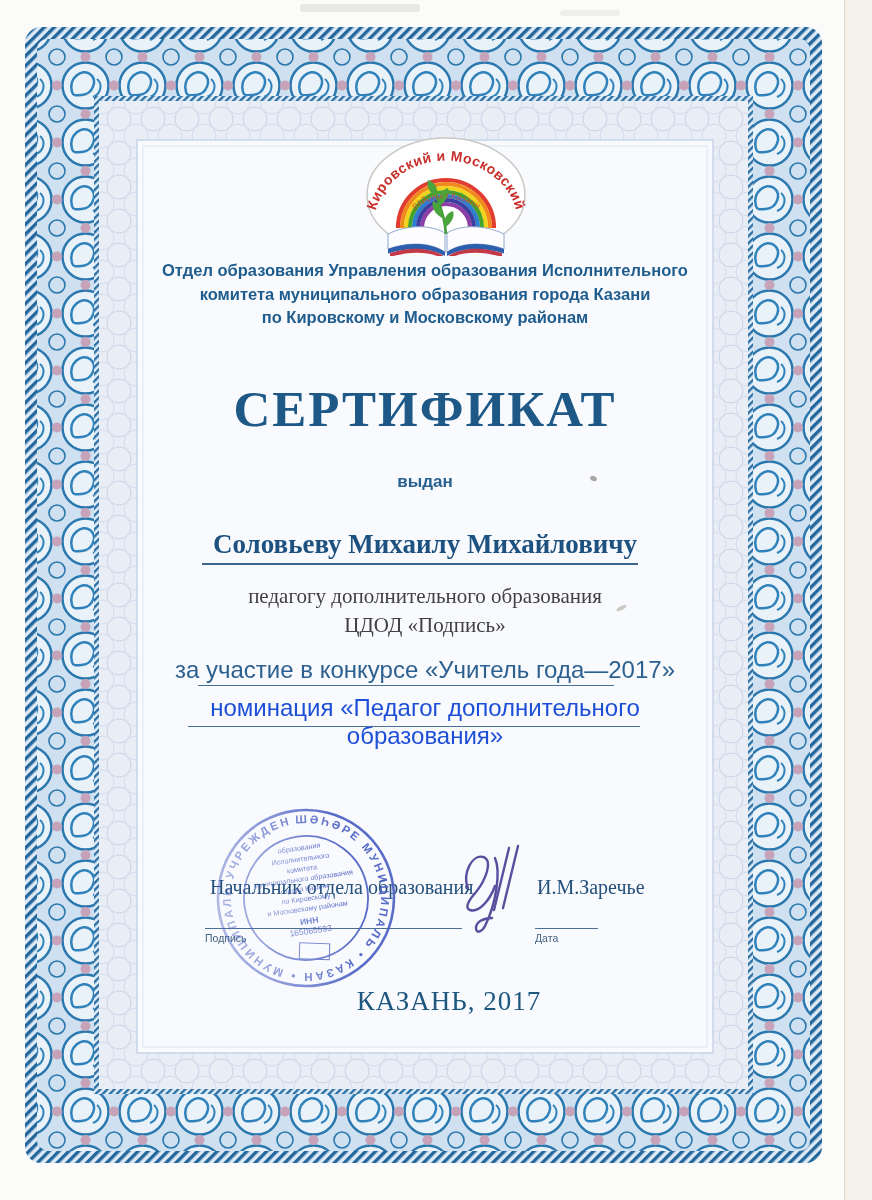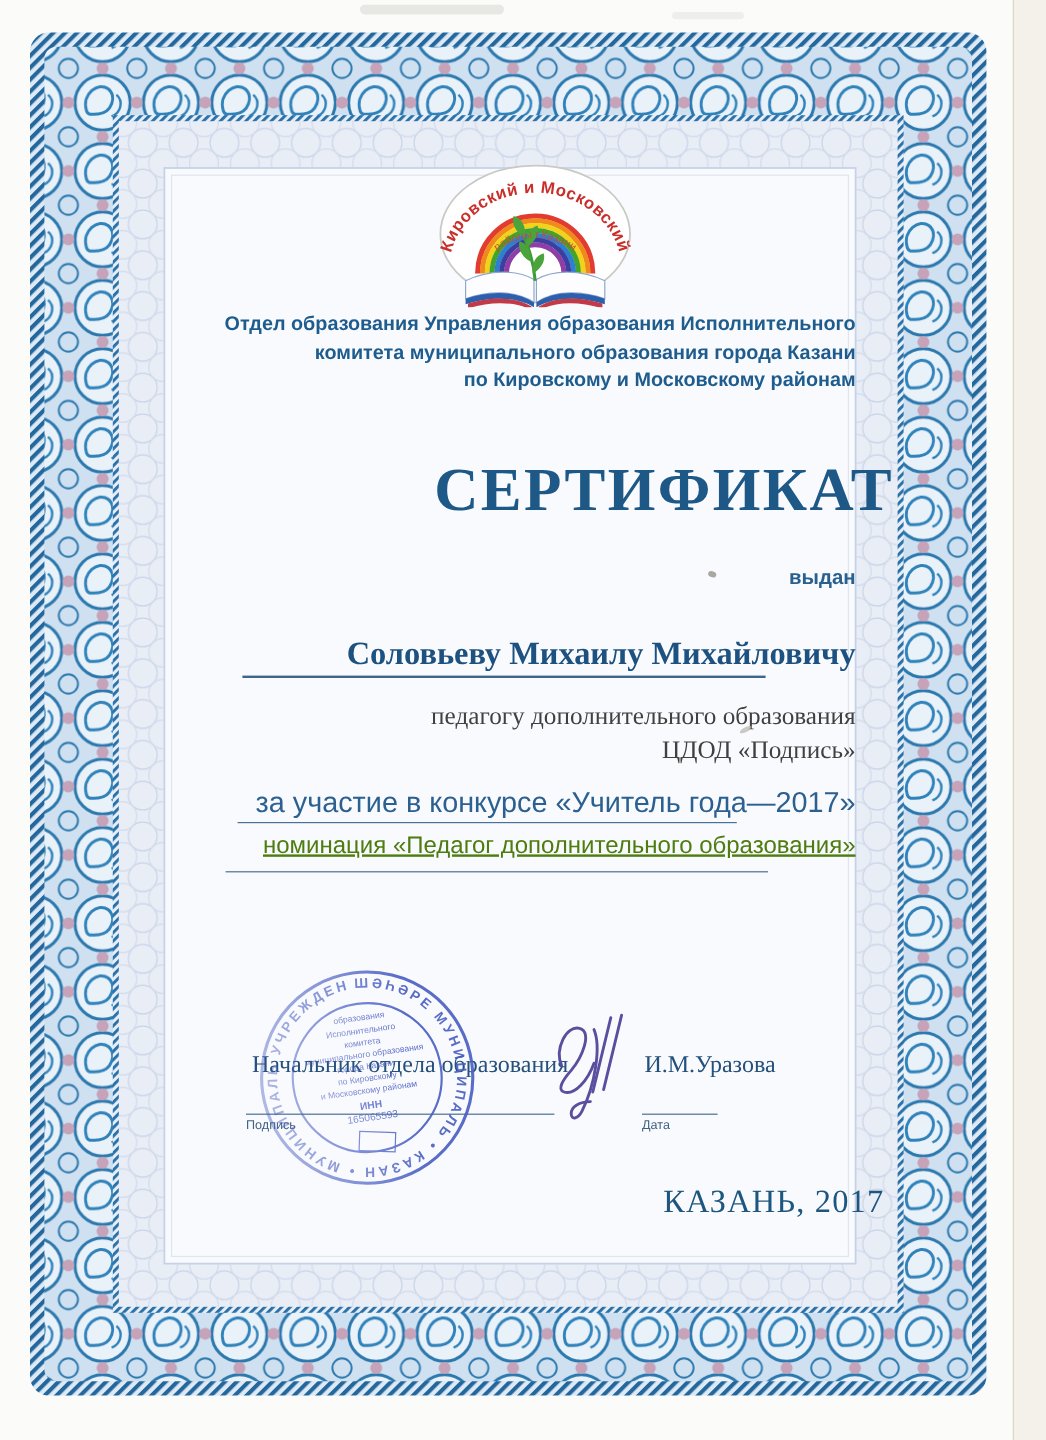--- a/index.html
+++ b/index.html
@@ -3,30 +3,30 @@
 <meta charset="utf-8">
 <style>
   html,body{margin:0;padding:0;background:#fbfbf9;}
   .page{position:relative;width:872px;height:1200px;overflow:hidden;background:#fbfbf9;
         font-family:"Liberation Sans",sans-serif;}
   svg{display:block;}
   .frame{position:absolute;left:0;top:0;}
   .scan-strip{position:absolute;left:844px;top:0;width:28px;height:1200px;
               background:#f4f1ea;border-left:1px solid #ddd7c9;}
   .smudge{position:absolute;background:rgba(160,160,156,.22);border-radius:4px;}
-  .ctr{position:absolute;left:137px;width:576px;text-align:right;}
+  .ctr{position:absolute;left:137px;width:576px;text-align:center;}
   .issuer{top:259px;font-size:16.5px;font-weight:bold;line-height:23.5px;color:#1e5c8e;}
   .title{top:380px;font-family:"Liberation Serif",serif;font-size:51px;font-weight:bold;
-         letter-spacing:2px;color:#1d5886;padding-left:32px;}
+         letter-spacing:2px;color:#1d5886;}
   .issued{top:472px;font-size:17px;font-weight:bold;color:#28608f;}
   .name{top:529px;font-family:"Liberation Serif",serif;font-size:27px;font-weight:bold;color:#1c5180;}
   .role{font-family:"Liberation Serif",serif;font-size:21px;color:#404040;}
   .role1{top:584px;} .role2{top:613px;}
   .reason{top:656px;font-size:24px;color:#2c6090;}
-  .nomination{top:694px;font-size:20px;color:#4d7c0f;text-decoration:underline;}
+  .nomination{top:694px;font-size:24px;color:#1d4ed8;}
   .rule{position:absolute;height:0;border-top:1.6px solid #4c6f94;}
   .rule-name{left:202px;top:563px;width:436px;border-top-width:2px;border-top-color:#3f658c;}
   .rule-reason{left:198px;top:685px;width:416px;}
   .rule-nomination{left:188px;top:726px;width:452px;}
   .rule-sign{left:205px;top:928px;width:257px;}
   .rule-date{left:535px;top:928px;width:63px;}
   .sig-caption{position:absolute;left:210px;top:876px;font-family:"Liberation Serif",serif;
                font-size:20px;color:#24507b;}
   .signer{position:absolute;left:537px;top:876px;font-family:"Liberation Serif",serif;
           font-size:20px;color:#24507b;}
@@ -146,21 +146,21 @@
   <div class="ctr role role1">педагогу дополнительного образования</div>
   <div class="ctr role role2">ЦДОД «Подпись»</div>
 
   <div class="ctr reason">за участие в конкурсе «Учитель года—2017»</div>
   <div class="rule rule-reason"></div>
 
   <div class="ctr nomination">номинация «Педагог дополнительного образования»</div>
   <div class="rule rule-nomination"></div>
 
   <div class="sig-caption">Начальник отдела образования</div>
-  <div class="signer">И.М.Уразова</div>
+  <div class="signer">И.М.Заречье</div>
   <div class="rule rule-sign"></div>
   <div class="rule rule-date"></div>
   <div class="line-label lbl-sign">Подпись</div>
   <div class="line-label lbl-date">Дата</div>
 
   <div class="ctr footer">КАЗАНЬ, 2017</div>
 
   <div class="speck speck1"></div>
   <div class="speck speck2"></div>
 

